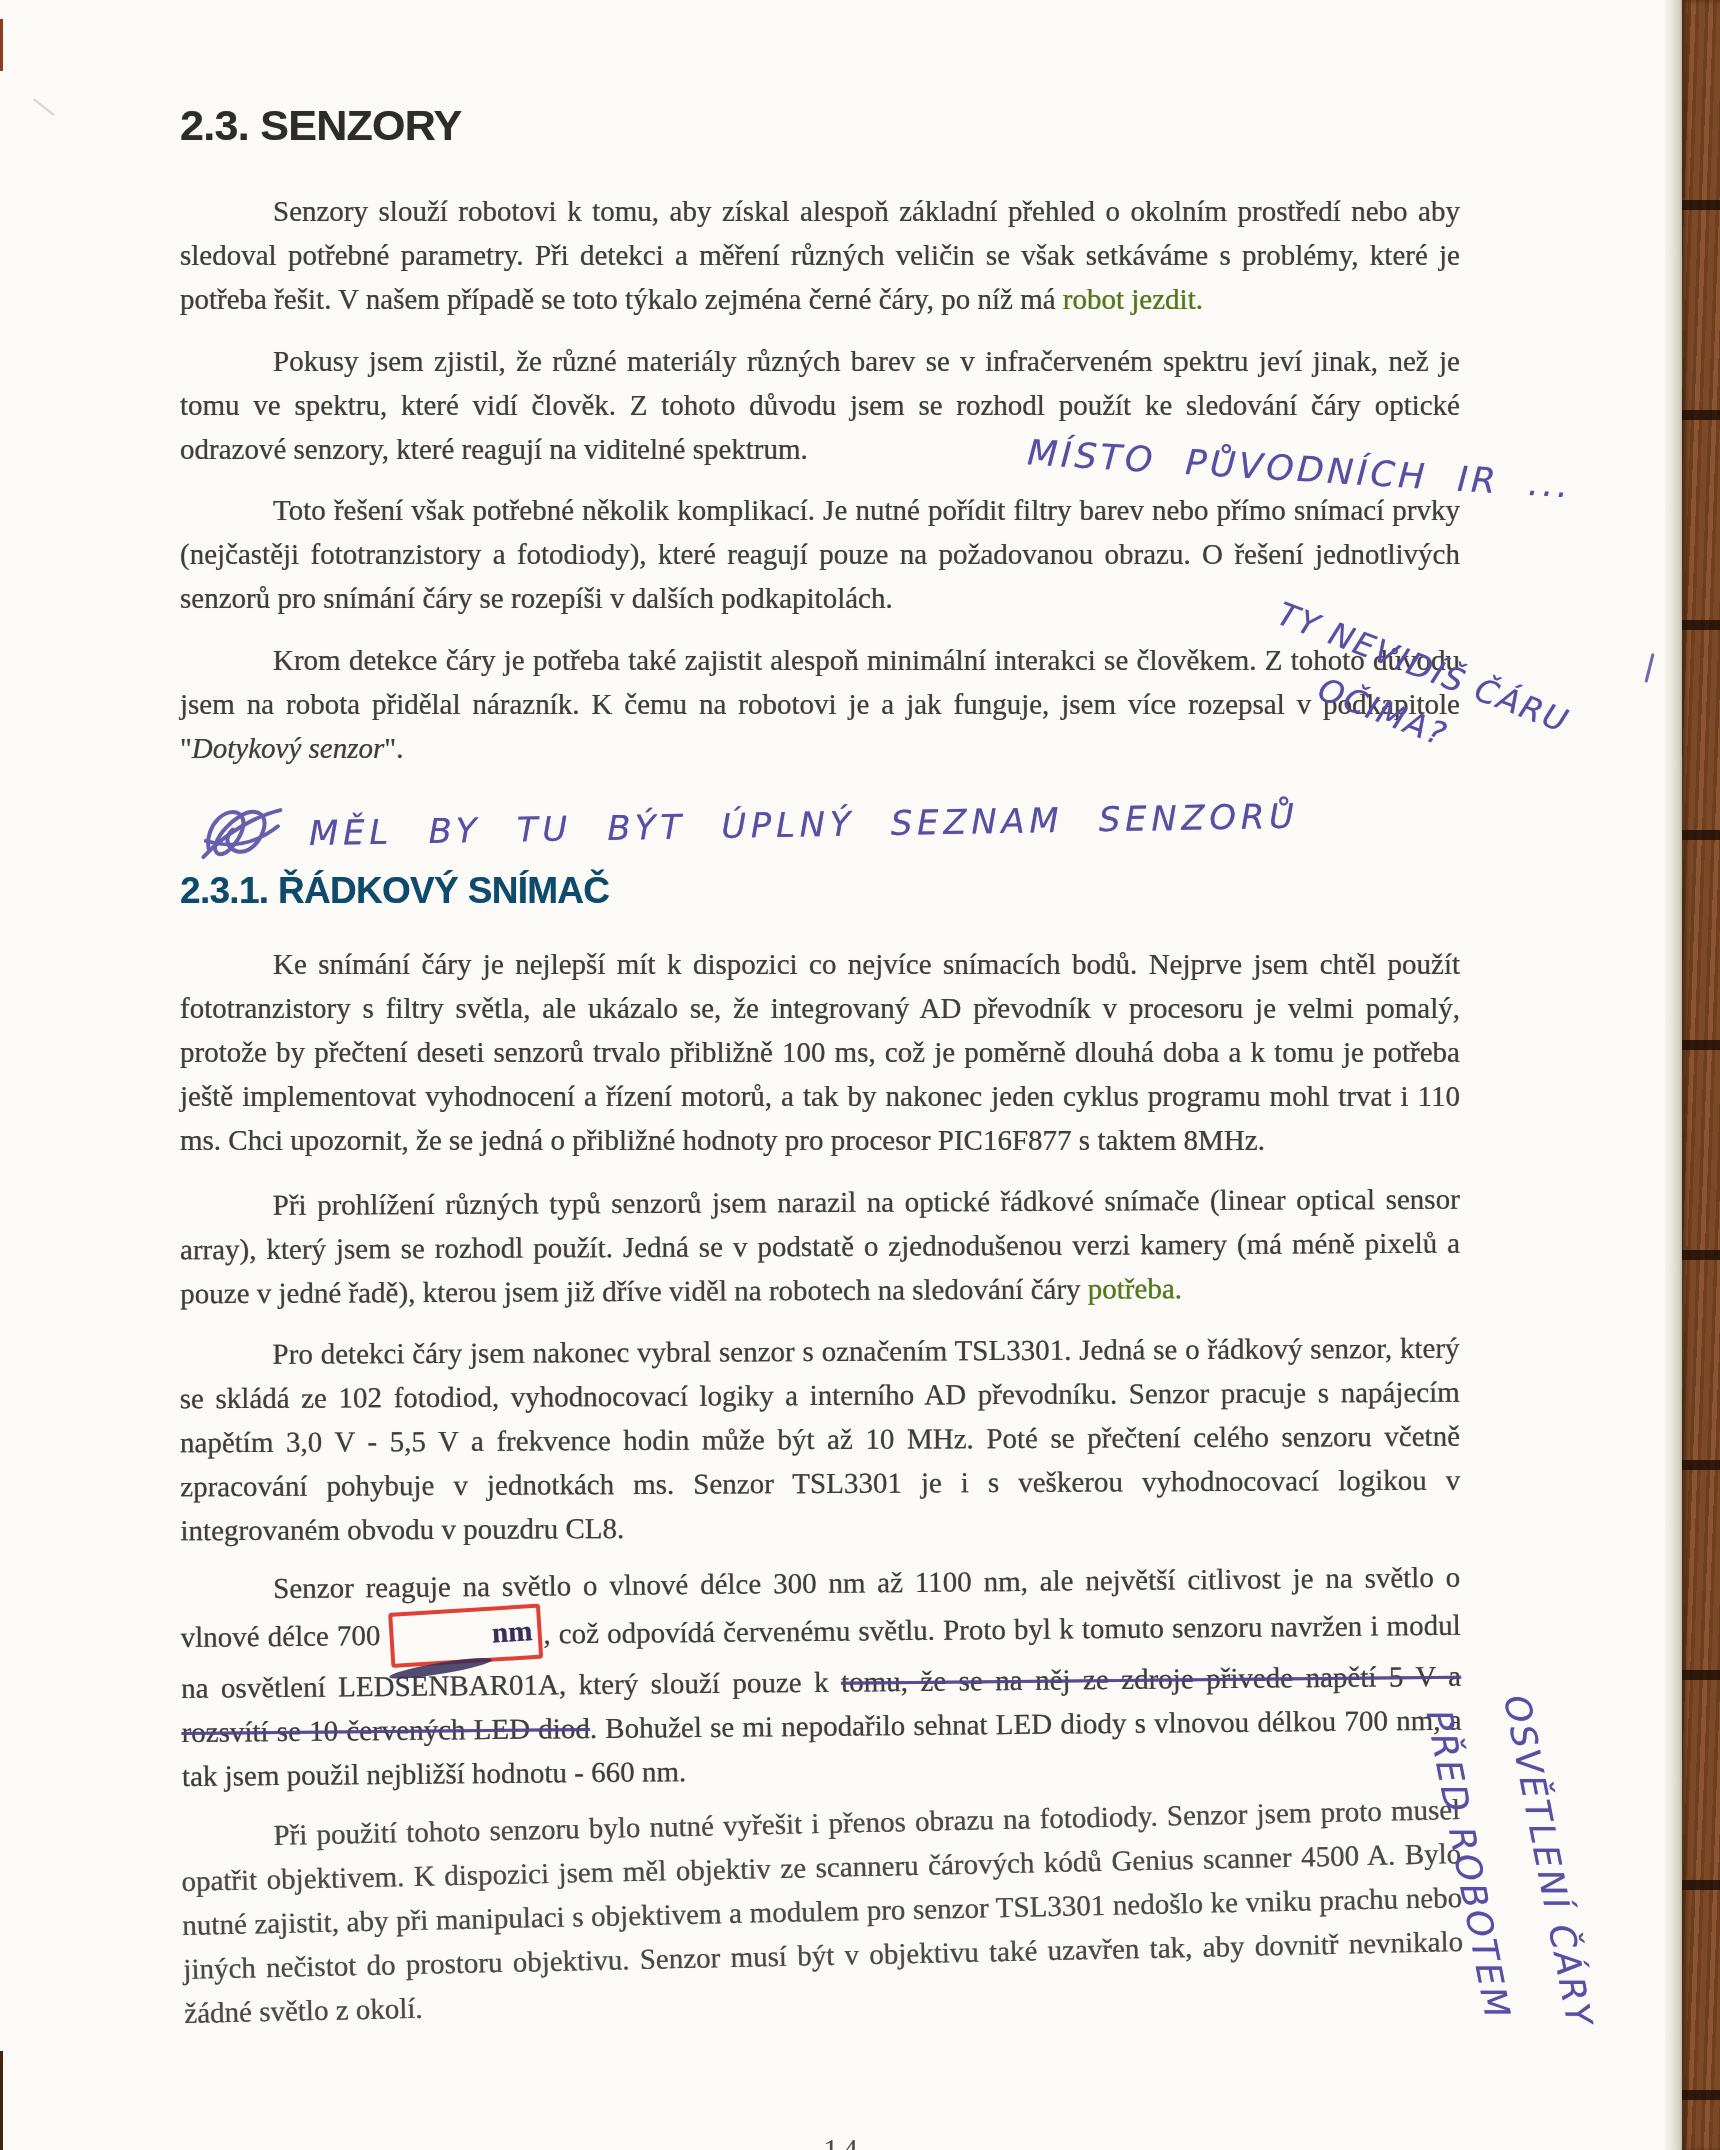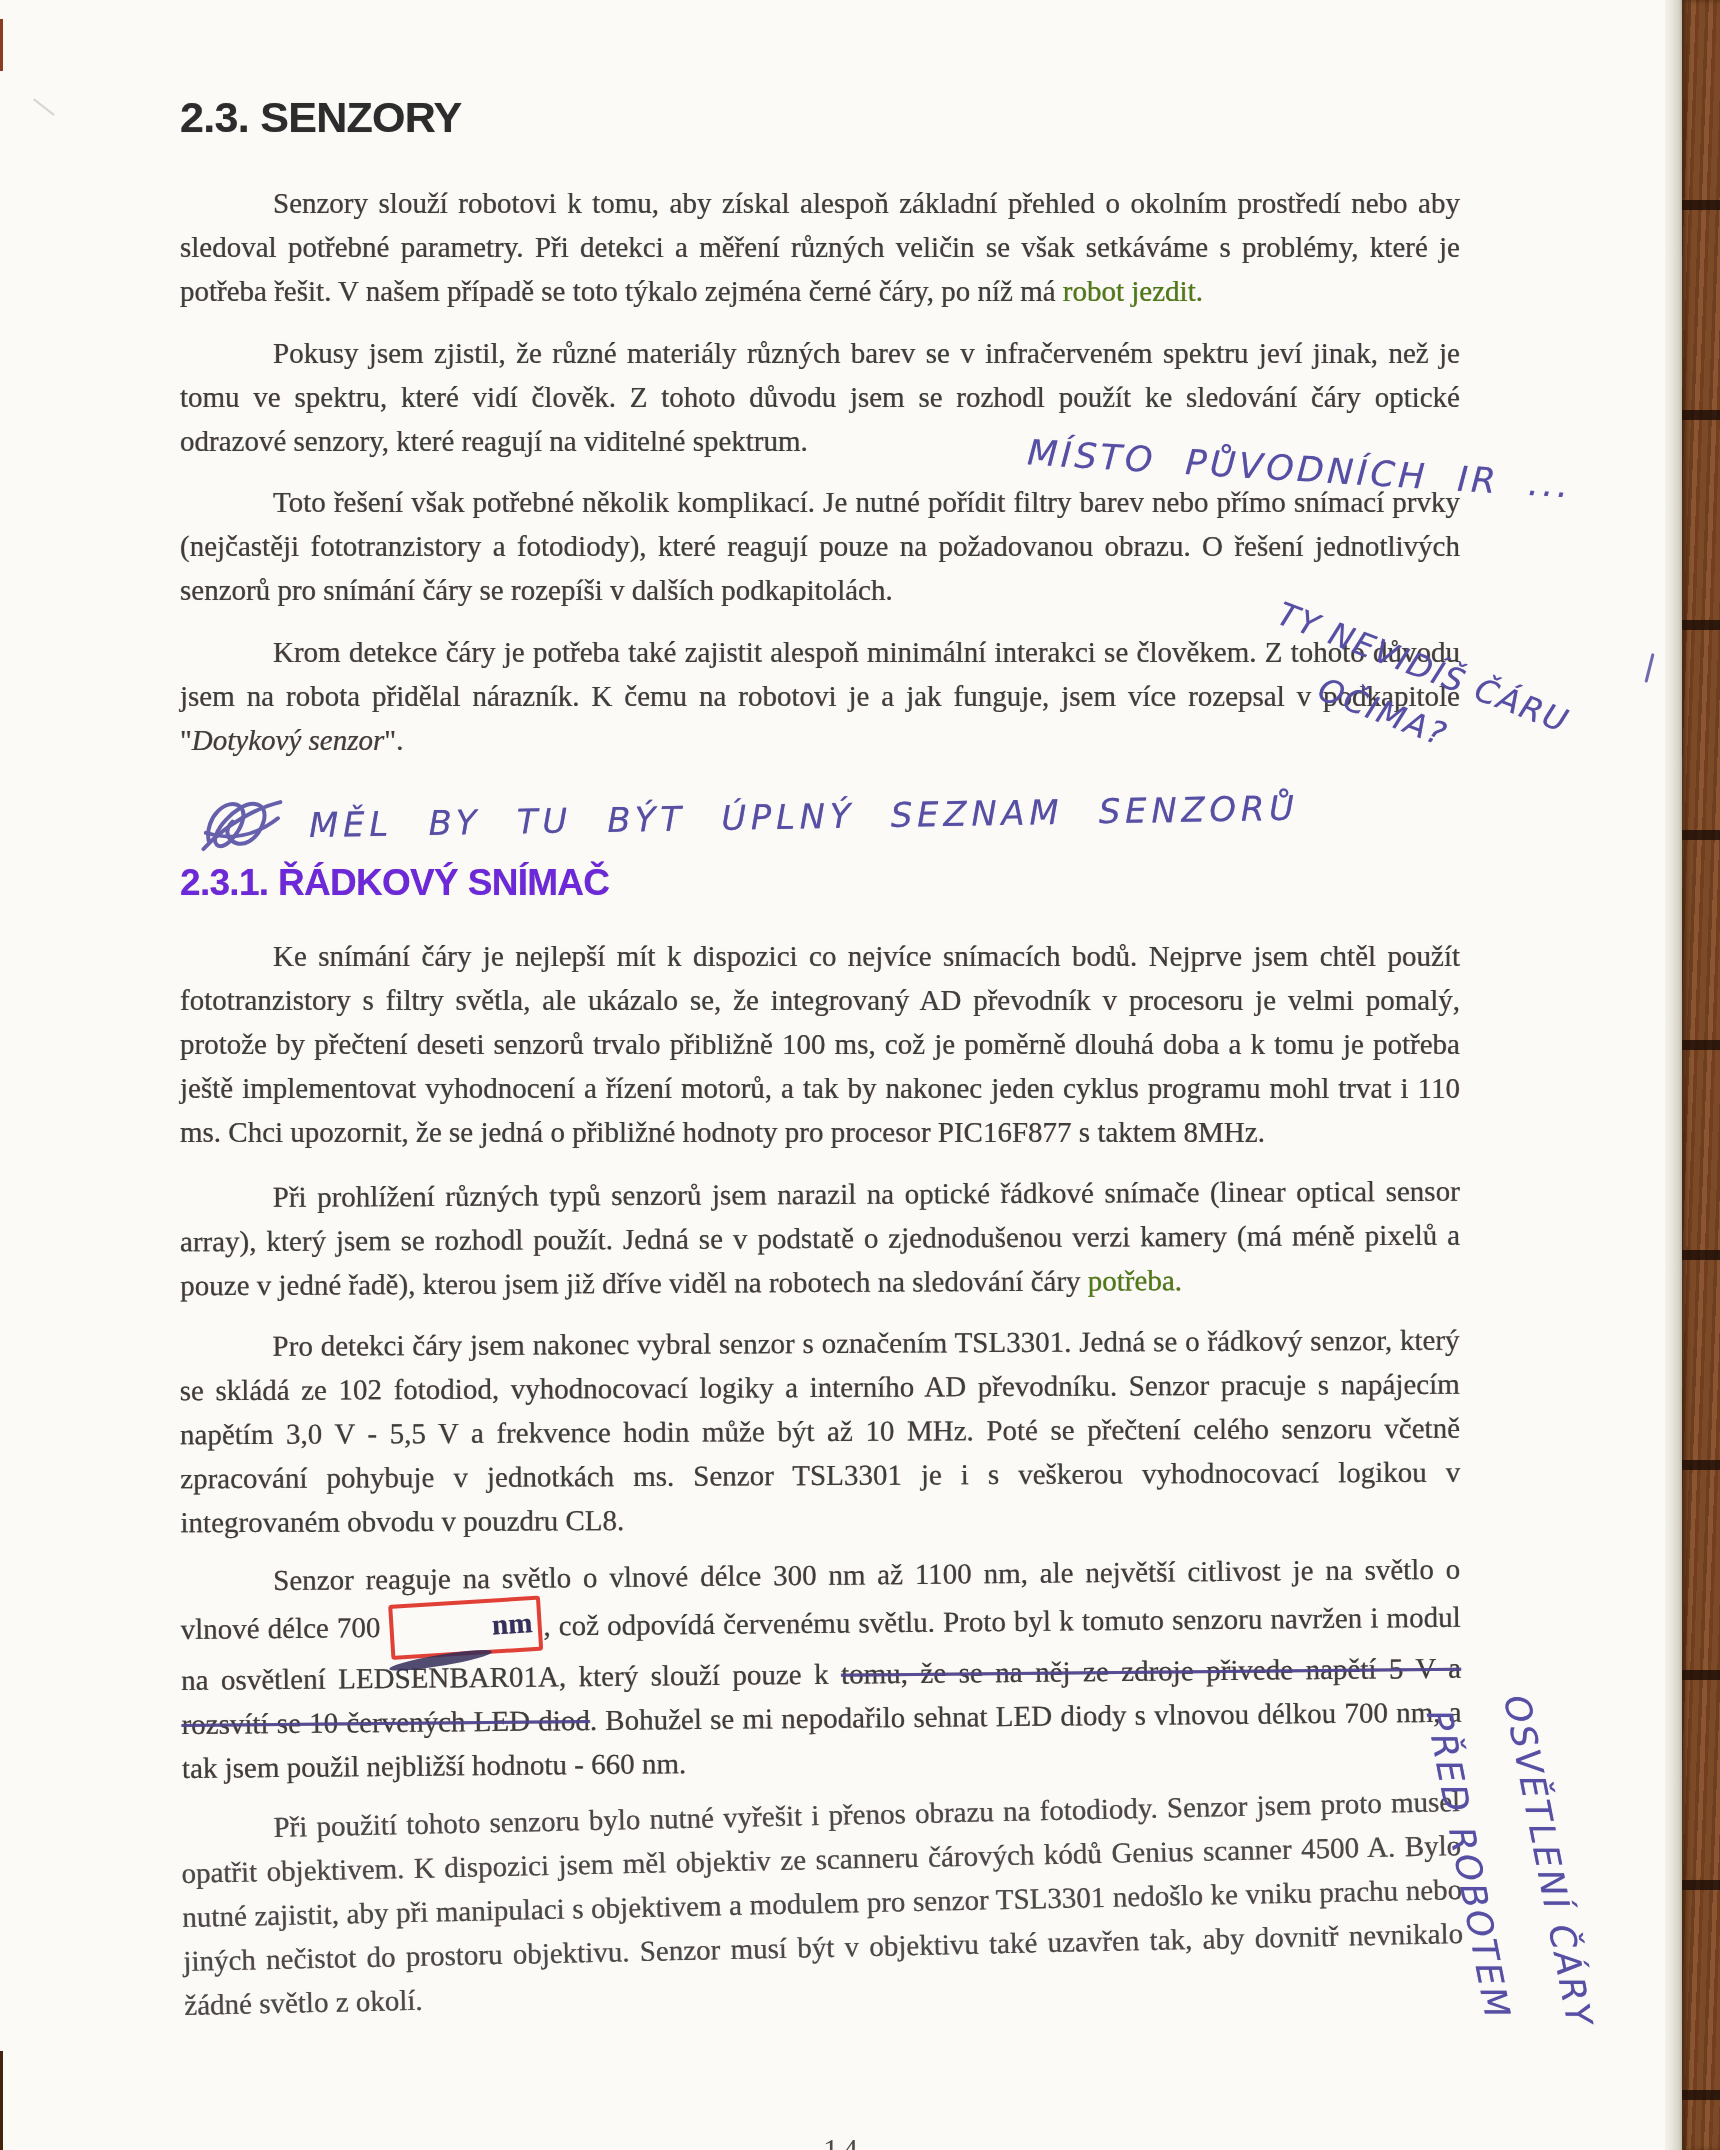--- a/index.html
+++ b/index.html
@@ -23,36 +23,36 @@
   }
   .left-sliver{position:absolute;left:0;background:#5a2d16;}
   .sliver-top{top:19px;width:2.7px;height:52px;background:#8a3d22;}
   .sliver-bottom{top:2051px;width:3.4px;height:99px;background:#46230f;}
   .scratch{
     position:absolute;left:31px;top:106px;width:25.5px;height:2px;
     background:#d9d6cf;transform:rotate(38deg);
   }
   
   .content{
-    position:absolute;left:180px;top:93px;width:1280px;
+    position:absolute;left:180px;top:101px;width:1280px;
     color:#3f3e3b;
   }
   .print{
     font-size:29px;line-height:44px;text-align:justify;text-indent:93px;
     margin:0 0 17.5px 0;
     text-shadow:0.4px 0 0 rgba(170,60,40,.28), -0.4px 0 0 rgba(60,80,150,.28), 0 0 0.7px rgba(60,60,60,.35);
   }
   h1.title{
     font-family:"Liberation Sans", sans-serif;font-weight:bold;
     font-size:43px;color:#2c2c2c;margin:0 0 39px 0;letter-spacing:-0.7px;
     text-shadow:0 0 0.7px rgba(40,40,40,.5);
   }
   h2.subtitle{
     font-family:"Liberation Sans", sans-serif;font-weight:bold;
-    font-size:37px;color:#6d28d9;margin:9.4px 0 30px 0;letter-spacing:-0.7px;
+    font-size:37px;color:#0c4a6e;margin:9.4px 0 30px 0;letter-spacing:-0.7px;
     text-shadow:0 0 0.7px rgba(40,40,40,.45);
   }
   .tilt-light{transform:rotate(-0.3deg);}
   .tilt-med{transform:rotate(-0.55deg);transform-origin:left top;}
   .tilt-strong{transform:rotate(-1.25deg);transform-origin:left top;color:#4a4947;}
   .seg-faded{color:#4d7c0f;}
   .seg-italic{font-style:italic;}
   
   .ink-underline{
     text-decoration-style:solid;

